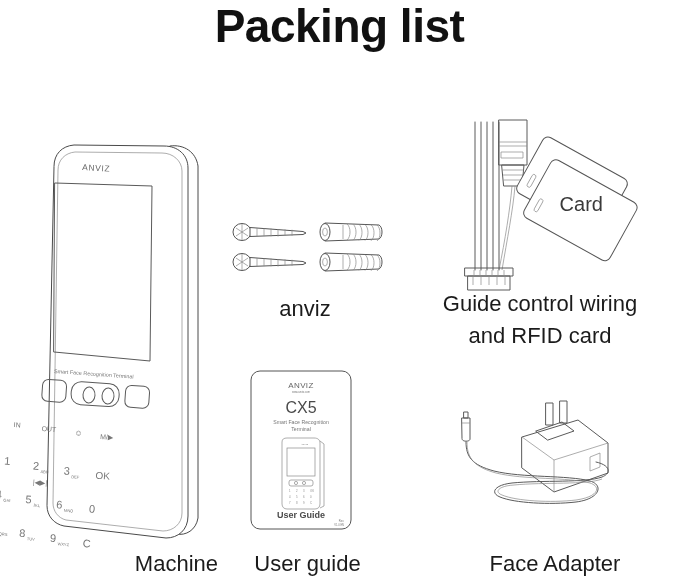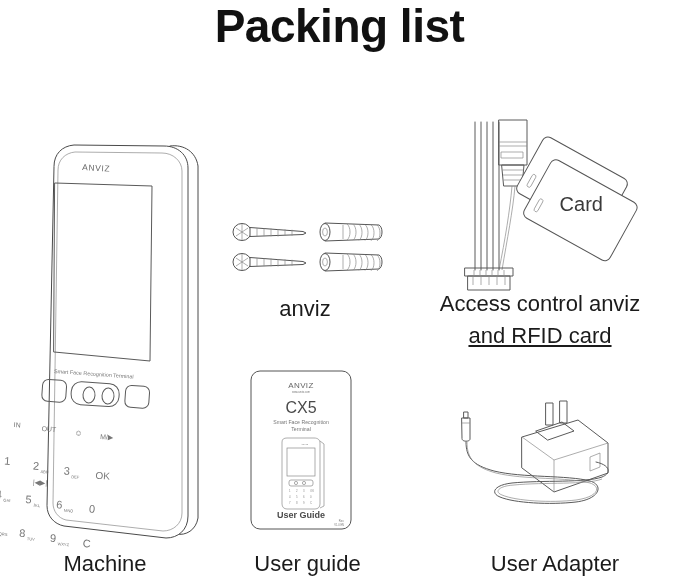--- a/index.html
+++ b/index.html
@@ -98,21 +98,21 @@
       <text class="txt-mini" x="7" y="412" font-size="11">7</text>
         <text class="txt-mini" x="15" y="415" font-size="4">PQRS</text>
       <text class="txt-mini" x="38" y="415" font-size="11">8</text>
         <text class="txt-mini" x="46" y="418" font-size="4">TUV</text>
       <text class="txt-mini" x="69" y="418" font-size="11">9</text>
         <text class="txt-mini" x="77" y="421" font-size="4">WXYZ</text>
       <text class="txt-mini" x="102" y="421" font-size="11">C</text>
     </g>
   </svg>
 </div>
-<div class="caption" style="left:5px; top:550px; width:200px;">Machine</div>
+<div class="caption" style="left:18px; top:550px; width:200px;text-align:right;">Machine</div>
 
 <div class="cell" style="left:225px; top:215px; width:170px; height:70px;">
   <svg width="170" height="70" viewBox="0 0 170 70">
 
     <g transform="translate(6,8)">
       <ellipse class="fillw" cx="11" cy="9" rx="9" ry="8.5"></ellipse>
       <path class="ln-t" d="M5 5 L17 13 M5 13 L17 5 M11 1 L11 17"></path>
       <path class="fillw" d="M19 4.5 L72 8.5 L75 10 L72 11.5 L19 13.5 Z"></path>
       <path class="ln-t" d="M26 5 L26 13 M33 5.2 L33 13.2 M40 5.5 L40 13.4 M47 6 L47 13.6 M54 6.3 L54 13 M61 6.7 L61 12.8"></path>
     </g>
@@ -168,22 +168,22 @@
 
       <rect class="fillw" x="-16" y="-58" width="64" height="96" rx="6"></rect>
       <rect class="ln-t" x="-6" y="-50" width="14" height="4" rx="2"></rect>
 
       <rect class="fillw" x="-34" y="-40" width="66" height="98" rx="6"></rect>
       <rect class="ln-t" x="-24" y="-32" width="14" height="4" rx="2"></rect>
       <text x="-1" y="10" font-size="20" fill="#3a3a3a" font-family="Liberation Sans, sans-serif" text-anchor="middle" transform="rotate(61 -1 10)">Card</text>
     </g>
   </svg>
 </div>
-<div class="caption" style="left:405px; top:290px; width:270px;">Access control anviz</div>
-<div class="caption" style="left:405px; top:322px; width:270px;text-decoration:underline;">and RFID card</div>
+<div class="caption" style="left:405px; top:290px; width:270px;">Guide control wiring</div>
+<div class="caption" style="left:405px; top:322px; width:270px;">and RFID card</div>
 
 <div class="cell" style="left:248px; top:368px; width:120px; height:165px;">
   <svg width="120" height="165" viewBox="0 0 120 165">
     <rect class="fillw" x="3" y="3" width="100" height="158" rx="9"></rect>
 
     <text class="txt-dev" x="53" y="20" font-size="8" text-anchor="middle" letter-spacing="0.4">ANVIZ</text>
     <text class="txt-mini" x="53" y="25" font-size="2.6" text-anchor="middle">www.anviz.com</text>
 
     <text x="53" y="45" font-size="16" text-anchor="middle" fill="#4a4a4a" font-family="Liberation Sans, sans-serif">CX5</text>
     <text class="txt-mini" x="53" y="56" font-size="5.2" text-anchor="middle">Smart Face Recognition</text>
@@ -235,13 +235,13 @@
     <path class="ln-t" d="M140 62 L150 58 L150 72 L140 76 Z"></path>
 
     <path class="ln" d="M14 17 L18 17 L18 23 L14 23 Z"></path>
     <path class="ln" d="M12 23 L20 23 L20 44 C20 47 12 47 12 44 Z"></path>
     <path class="ln-t" d="M12 28 L20 28"></path>
 
     <path class="ln" d="M16 47 C16 62 22 70 44 76 C72 83 118 80 140 86 C154 90 150 104 126 107 C100 110 64 108 50 102 C40 98 44 90 62 88 C92 85 136 88 152 82 C162 78 160 70 146 67"></path>
     <path class="ln-t" d="M17 47 C17 63 24 72 46 78 C74 85 119 82 140 88 C152 92 148 102 126 105 C101 108 66 106 52 100 C44 97 48 91 64 90 C94 87 137 90 152 84"></path>
   </svg>
 </div>
-<div class="caption" style="left:440px; top:550px; width:230px;">User Adapter</div>
+<div class="caption" style="left:440px; top:550px; width:230px;">Face Adapter</div>
 
 </body></html>

